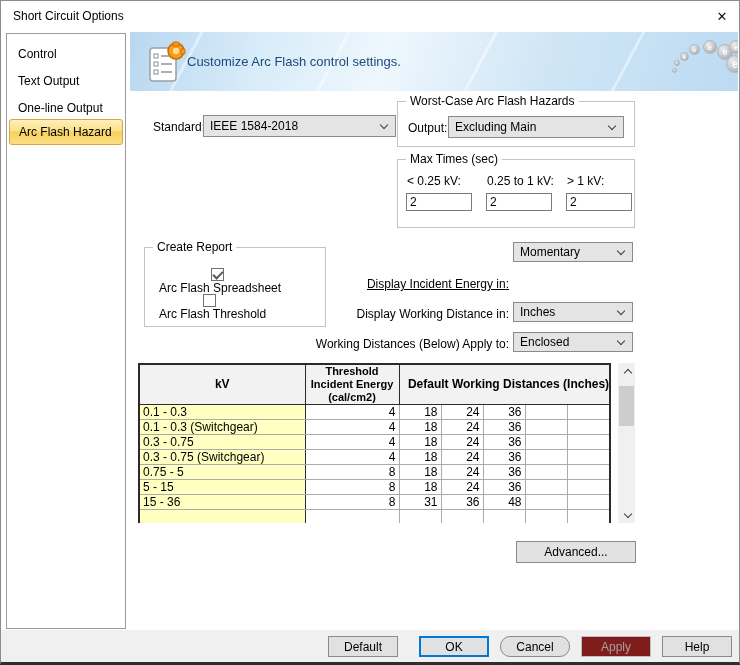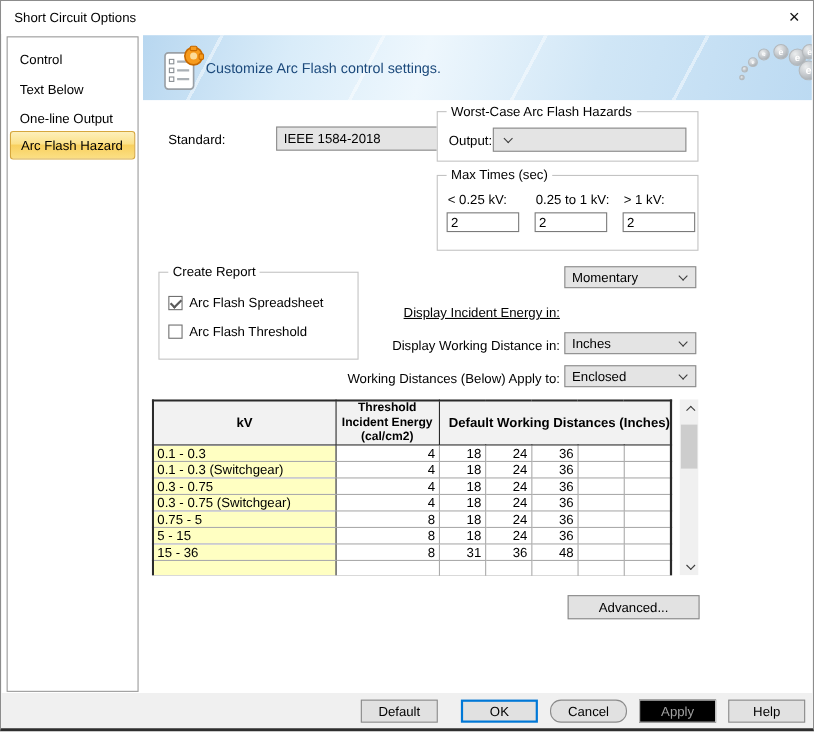--- a/index.html
+++ b/index.html
@@ -47,21 +47,21 @@
   .combo { position:absolute; height:22px; background:#e4e4e4; border:1px solid #8a8a8a;
            display:flex; align-items:center; padding:0 6px; font-size:12px; }
   .combo .val { flex:1; overflow:hidden; white-space:nowrap; }
   .chev { width:6px; height:6px; border-right:1.5px solid #3c3c3c; border-bottom:1.5px solid #3c3c3c;
           transform:rotate(45deg); margin:-3px 2px 0 4px; flex:none; }
   .chev-up { transform:rotate(-135deg); margin-top:3px; }
   .gbox { position:absolute; border:1px solid #c3c3c3; background:#fff; }
   .glabel { position:absolute; top:-8px; left:8px; background:#fff; padding:0 4px; font-size:12px; white-space:nowrap; }
   .tfield { position:absolute; width:66px; height:18px; border:1px solid #7a7a7a; background:#fff;
             font-family:inherit; font-size:12px; padding:1px 3px; }
-  .cbrow { position:absolute; display:flex; align-items:center; }
+  .cbrow { position:absolute; display:flex; align-items:center;flex-direction:column; }
   .cbox { width:13px; height:13px; background:#fff; border:1px solid #707070; position:relative; flex:none; }
   .cbox.checked::after { content:""; position:absolute; left:3px; top:0px; width:4px; height:8px;
             border-right:2px solid #5a5a5a; border-bottom:2px solid #5a5a5a; transform:rotate(45deg); }
   .cbl { margin-left:6px; font-size:12px; white-space:nowrap; }
 
   
   .grid-wrap { position:absolute; left:137px; top:362px; width:497px; height:160px; overflow:hidden; }
   table.grid { border-collapse:collapse; table-layout:fixed; width:471px; border:2px solid #2b2b2b; }
   .grid th { background:#f2f2f2; border:1px solid #2b2b2b; font-weight:bold; font-size:12px;
              height:40px; text-align:center; vertical-align:middle; }
@@ -71,40 +71,40 @@
   .grid td.kv-cell { background:#ffffc2; border-right:1px solid #2b2b2b; text-align:left; }
   .grid td.num-cell { text-align:right; background:#fff; }
   .scrollbar { position:absolute; right:0; top:0; width:17px; height:160px; background:#f0f0f0; }
   .sb-arrow { position:absolute; left:0; width:17px; height:17px; display:flex; align-items:center; justify-content:center; }
   .sb-thumb { position:absolute; left:1px; top:23px; width:15px; height:40px; background:#cdcdcd; }
 
   
   .btn { position:absolute; width:70px; height:21px; background:#e1e1e1; border:1px solid #8a8a8a;
          font-size:12px; display:flex; align-items:center; justify-content:center; font-family:inherit; }
   .btn.focused { border:2px solid #0078d7; }
-  .btn.disabled { color:#a0a0a0; border-color:#bfbfbf; background:#000000; }
+  .btn.disabled { color:#a0a0a0; border-color:#bfbfbf; background:#7f1d1d; }
   .adv-btn { position:absolute; left:515px; top:540px; width:120px; height:22px; background:#e2e2e2;
          border:1px solid #898989; font-size:12px; display:flex; align-items:center; justify-content:center; }
   .footer { position:absolute; left:0; bottom:0; width:100%; height:32px; background:#f0f0f0; }
 </style>
 </head>
 <body>
 
 <div class="dialog">
 
   <div class="titlebar">
     <div class="title">Short Circuit Options</div>
     <div class="close-btn">
       <span>✕</span>
     </div>
   </div>
 
   <div class="sidebar">
     <div class="sb-item" style="top:7px">Control</div>
-    <div class="sb-item" style="top:34px">Text Below</div>
+    <div class="sb-item" style="top:34px">Text Output</div>
     <div class="sb-item" style="top:61px">One-line Output</div>
     <div class="sb-item selected" style="top:85px">Arc Flash Hazard</div>
   </div>
 
   <div class="banner">
     <svg class="banner-icon" viewBox="0 0 38 42">
       <rect x="2" y="7" width="26" height="33" rx="3" fill="#ffffff" stroke="#9aa0a6" stroke-width="1.5"></rect>
       <rect x="6" y="13" width="4" height="4" fill="none" stroke="#8a8f94"></rect>
       <rect x="6" y="21" width="4" height="4" fill="none" stroke="#8a8f94"></rect>
       <rect x="6" y="29" width="4" height="4" fill="none" stroke="#8a8f94"></rect>
@@ -123,29 +123,30 @@
       <span class="bubble b3">e</span>
       <span class="bubble b4">e</span>
       <span class="bubble b5">e</span>
       <span class="bubble b6">e</span>
       <span class="bubble b7">e</span>
       <span class="bubble b8">e</span>
     </div>
   </div>
 
   <div class="label" style="left:152px; top:119px;">Standard:</div>
-  <div class="combo" style="left:202px; top:114px; width:193px;margin-left:48px;">
+  <div class="combo" style="left:202px; top:114px; width:193px;">
     <span class="val">IEEE 1584-2018</span>
     <span class="chev"></span>
   </div>
 
   <div class="gbox" style="left:396px; top:100px; width:238px; height:46px;">
     <span class="glabel">Worst-Case Arc Flash Hazards</span>
     <div class="label" style="left:10px; top:19px;">Output:</div>
     <div class="combo" style="left:50px; top:14px; width:176px;">
+      <span class="val">Excluding Main</span>
       <span class="chev"></span>
     </div>
   </div>
 
   <div class="gbox" style="left:396px; top:158px; width:238px; height:69px;">
     <span class="glabel">Max Times (sec)</span>
     <div class="label" style="left:9px;  top:14px;">&lt; 0.25 kV:</div>
     <div class="label" style="left:89px; top:14px;">0.25 to 1 kV:</div>
     <div class="label" style="left:169px;top:14px;">&gt; 1 kV:</div>
     <input class="tfield" style="left: 8px; top: 33px;" value="2">

